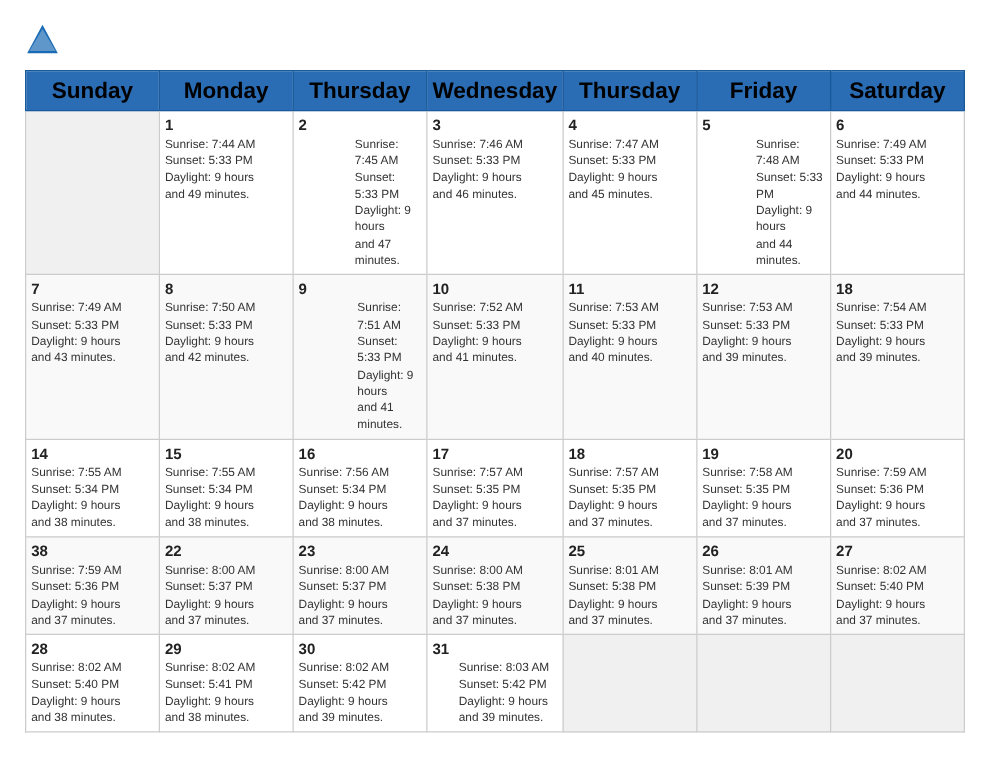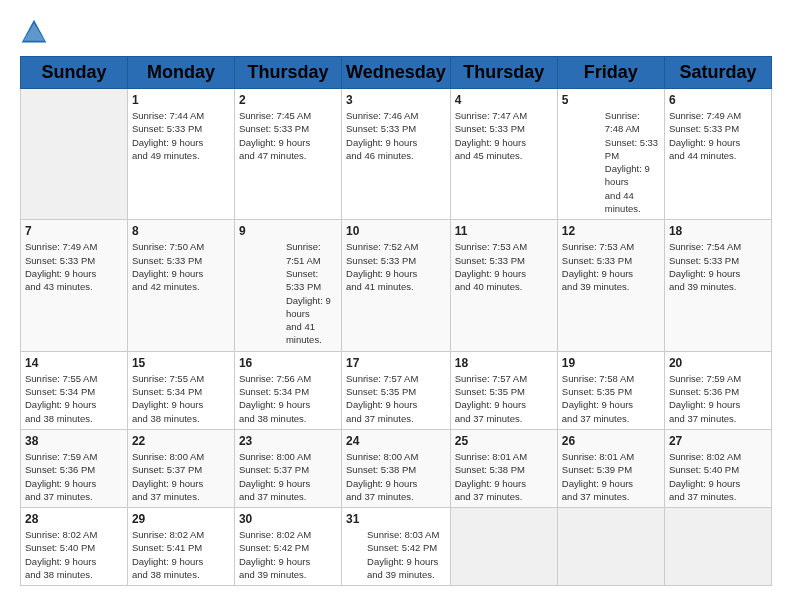--- a/index.html
+++ b/index.html
@@ -130,21 +130,21 @@
           <td class="empty-cell"></td>
           <td>
             <span class="day-number">1</span>
             <div class="day-info" style="white-space: pre-line;">Sunrise: 7:44 AM
 Sunset: 5:33 PM
 Daylight: 9 hours
 and 49 minutes.</div>
           </td>
           <td>
             <span class="day-number">2</span>
-            <div class="day-info" style="white-space: pre-line;">Sunrise: 7:45 AM
+            <div class="day-info" style="white-space: pre-line; margin-left: 45px;">Sunrise: 7:45 AM
 Sunset: 5:33 PM
 Daylight: 9 hours
 and 47 minutes.</div>
           </td>
           <td>
             <span class="day-number">3</span>
             <div class="day-info" style="white-space: pre-line;">Sunrise: 7:46 AM
 Sunset: 5:33 PM
 Daylight: 9 hours
 and 46 minutes.</div>

